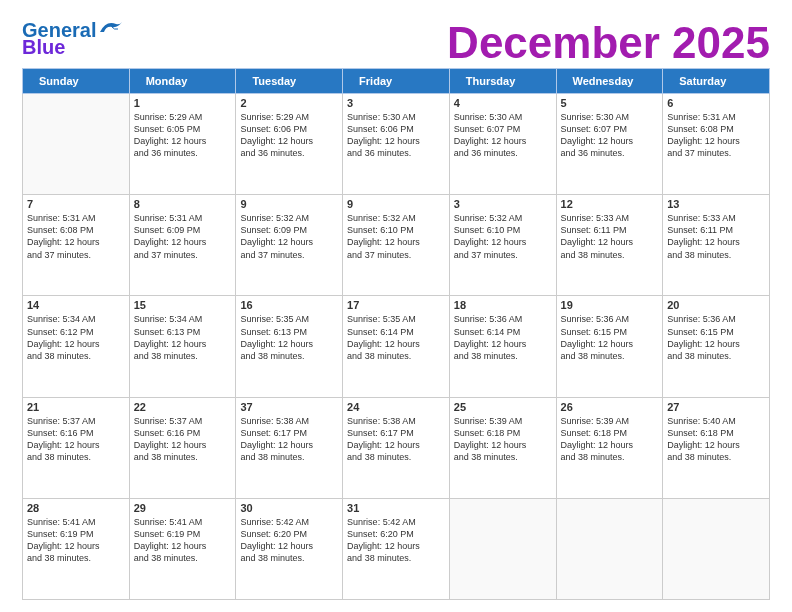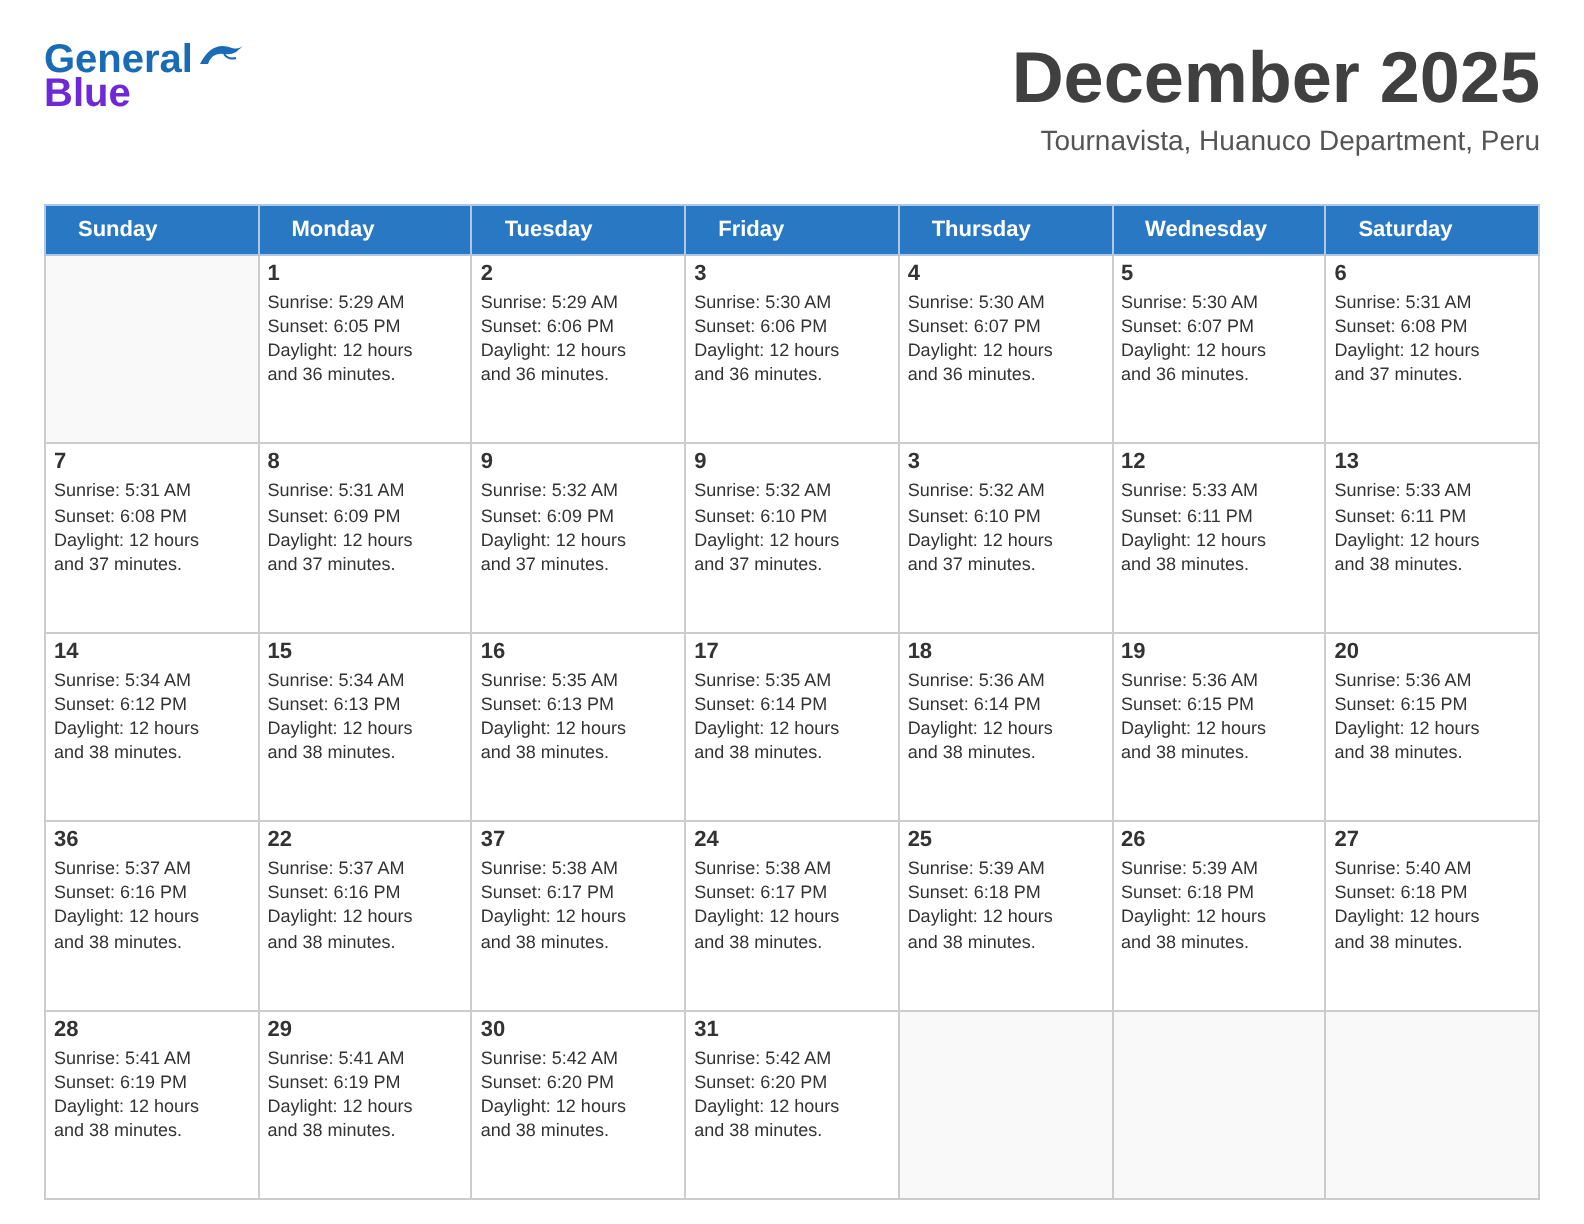--- a/index.html
+++ b/index.html
@@ -14,34 +14,34 @@
       width: 792px;
       height: 612px;
       padding: 18px 22px 12px 22px;
       display: flex;
       flex-direction: column;
     }
     .header {
       display: flex;
       justify-content: space-between;
       align-items: flex-start;
-      margin-bottom: 24px;
+      margin-bottom: 0;
     }
     .logo {
       display: flex;
       flex-direction: column;
       align-items: flex-start;
     }
     .title-block {
       text-align: right;
     }
     .main-title {
-      font-size: 36px;
+      font-size: 44px;
       font-weight: bold;
-      color: #404040;
+      color: #a21caf;
     }
     .subtitle {
       font-size: 14px;
       color: #555;
       margin-top: 2px;
     }
     .calendar {
       flex: 1;
       border-collapse: collapse;
       width: 100%;
@@ -90,21 +90,20 @@
         </div>
         <svg width="26" height="20" viewBox="0 0 26 20" style="margin-left:2px;margin-bottom:2px;">
           <path d="M2,14 Q8,2 18,6 Q22,7 24,4 Q20,10 14,9 Q8,8 6,14 Z" fill="#1a6bb5"></path>
           <path d="M14,9 Q16,12 20,11" stroke="#1a6bb5" stroke-width="1" fill="none"></path>
         </svg>
       </div>
       <div style="font-size:20px;font-weight:bold;color:#6d28d9;margin-top:-4px;">Blue</div>
     </div>
     <div class="title-block">
       <div class="main-title">December 2025</div>
-      <div class="subtitle">Tournavista, Huanuco Department, Peru</div>
     </div>
   </div>
 
   <table class="calendar">
     <thead>
       <tr id="header-row">
           <th>Sunday</th>
           <th>Monday</th>
           <th>Tuesday</th>
           <th>Friday</th>
@@ -256,21 +255,21 @@
           <td>
             <span class="day-num">20</span>
             <div class="day-info" style="white-space: pre-line;">Sunrise: 5:36 AM
 Sunset: 6:15 PM
 Daylight: 12 hours
 and 38 minutes.</div>
           </td>
         </tr>
         <tr>
           <td>
-            <span class="day-num">36</span>
+            <span class="day-num">21</span>
             <div class="day-info" style="white-space: pre-line;">Sunrise: 5:37 AM
 Sunset: 6:16 PM
 Daylight: 12 hours
 and 38 minutes.</div>
           </td>
           <td>
             <span class="day-num">22</span>
             <div class="day-info" style="white-space: pre-line;">Sunrise: 5:37 AM
 Sunset: 6:16 PM
 Daylight: 12 hours

